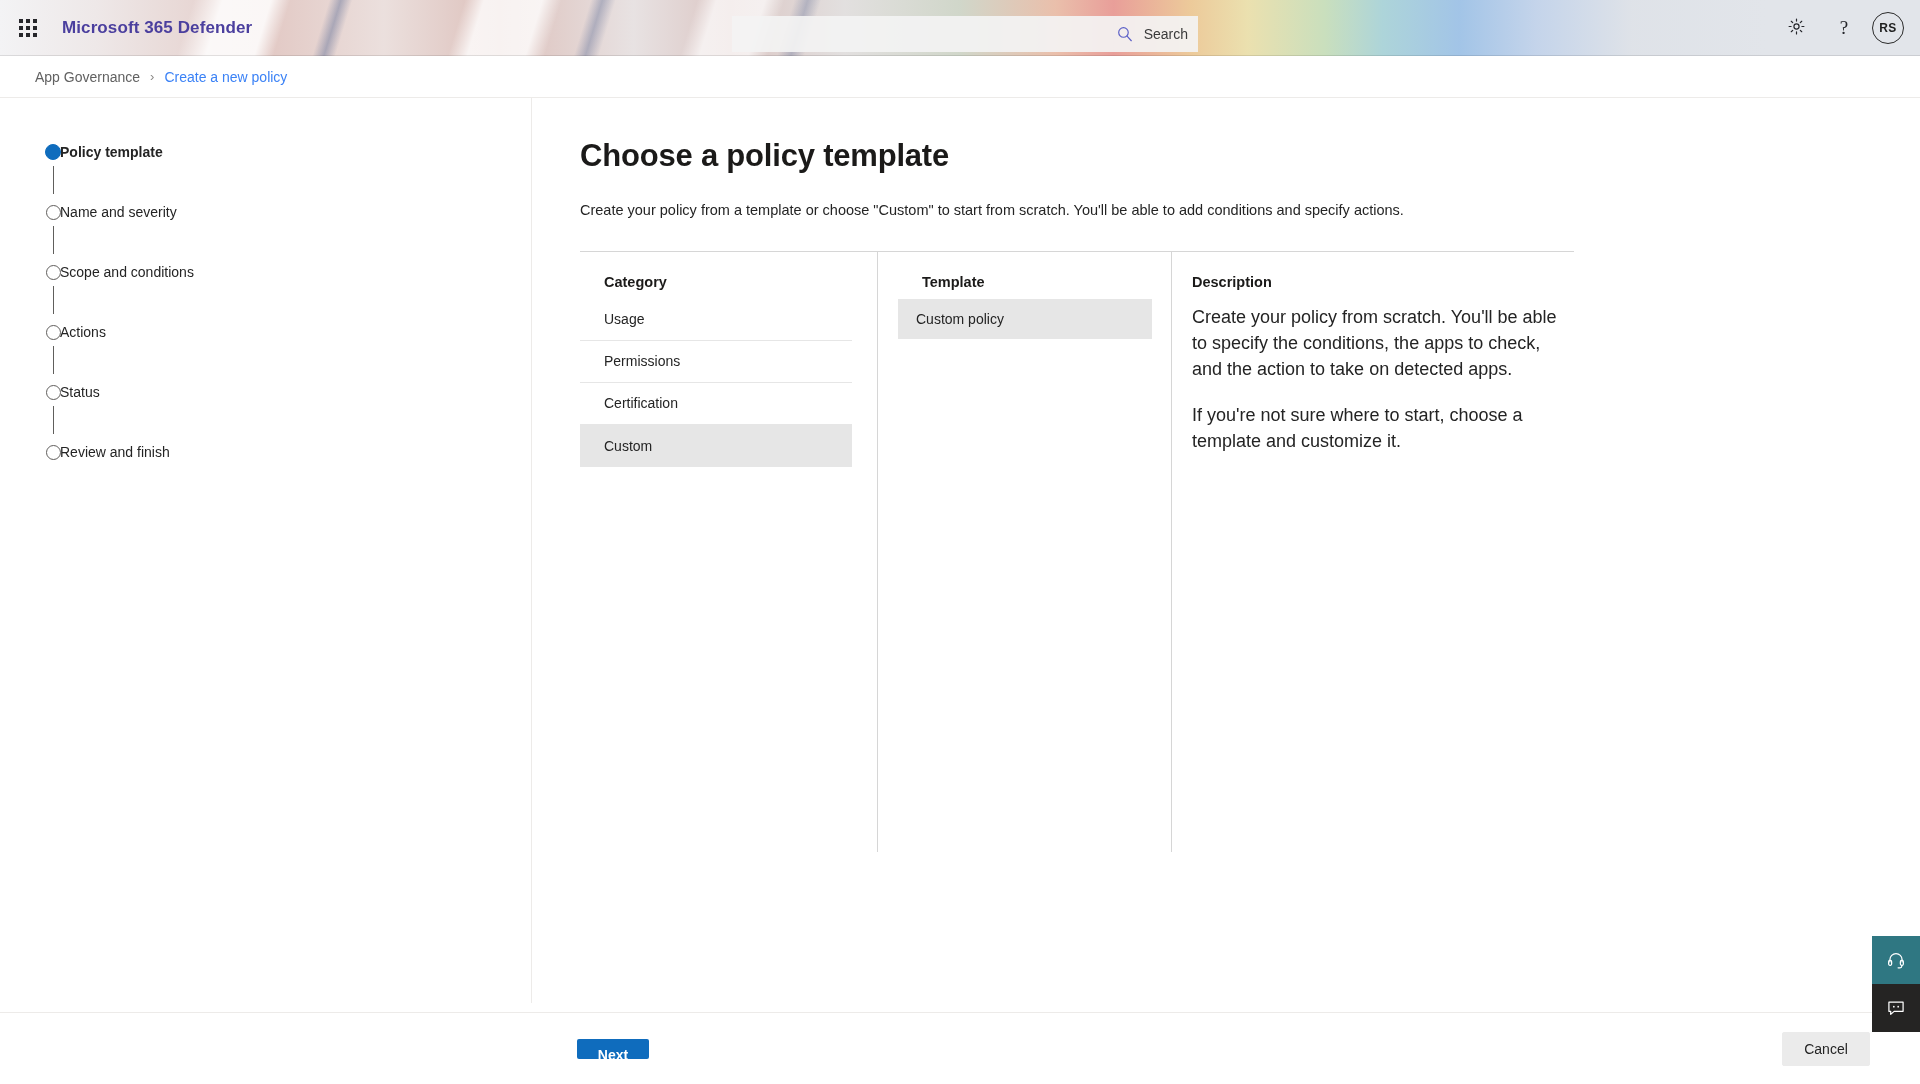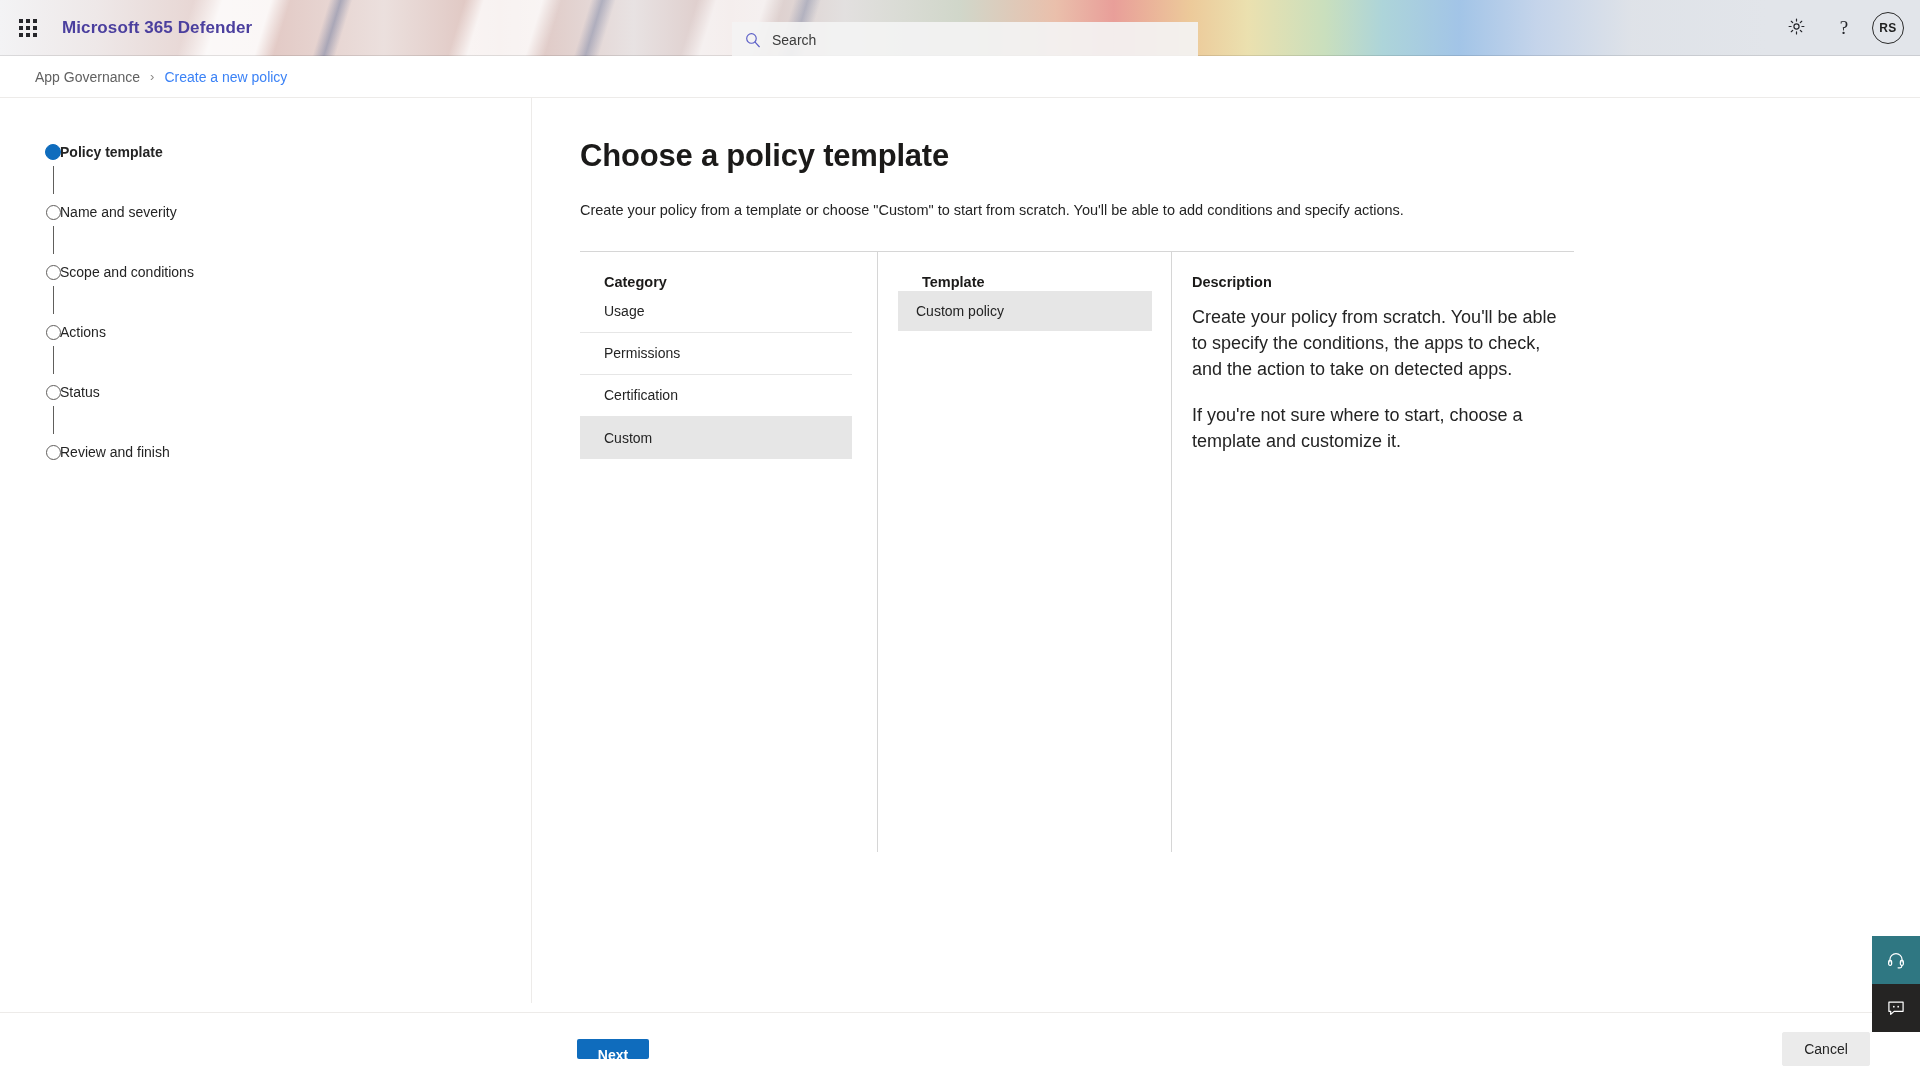--- a/index.html
+++ b/index.html
@@ -94,30 +94,31 @@
     font-size: 17px;
     font-weight: 600;
     letter-spacing: .1px;
     cursor: pointer;
     white-space: nowrap;
   }
 
   .header-search {
     position: absolute;
     left: 732px;
-    top: 22px;
+    top: 16px;
     width: 466px;
     height: 36px;
     z-index: 3;
     background: rgba(243,243,243,0.92);
     display: flex;
     align-items: center;
     padding: 0 10px;
     cursor: text;
     border: none;
+    justify-content: flex-end;
   }
   .header-search .srch-ico {
     width: 18px; height: 18px;
     flex: 0 0 18px;
     margin: 0 10px 0 2px;
     color: #5b5fc7;
   }
   .header-search .srch-ph {
     font-size: 14px;
     color: #3a3a3a;
@@ -284,21 +285,21 @@
     padding-top: 22px;
   }
   .col-category { width: 298px; flex: 0 0 298px; padding-right: 25px; border-right: 1px solid #d6d6d6; }
   .col-template { width: 294px; flex: 0 0 294px; padding-left: 20px; padding-right: 19px; border-right: 1px solid #d6d6d6; }
   .col-description { flex: 1 1 auto; padding-left: 20px; }
 
   .col-head {
     font-size: 14.5px;
     font-weight: 700;
     color: #1b1a19;
-    margin: 0 0 1px 24px;
+    margin: 0 0 9px 24px;
   }
   .col-description .col-head { margin-left: 0; }
 
   .cat-list { list-style: none; margin: 0; padding: 0; }
   .cat-item {
     height: 42px;
     display: flex;
     align-items: center;
     padding-left: 24px;
     font-size: 14px;

